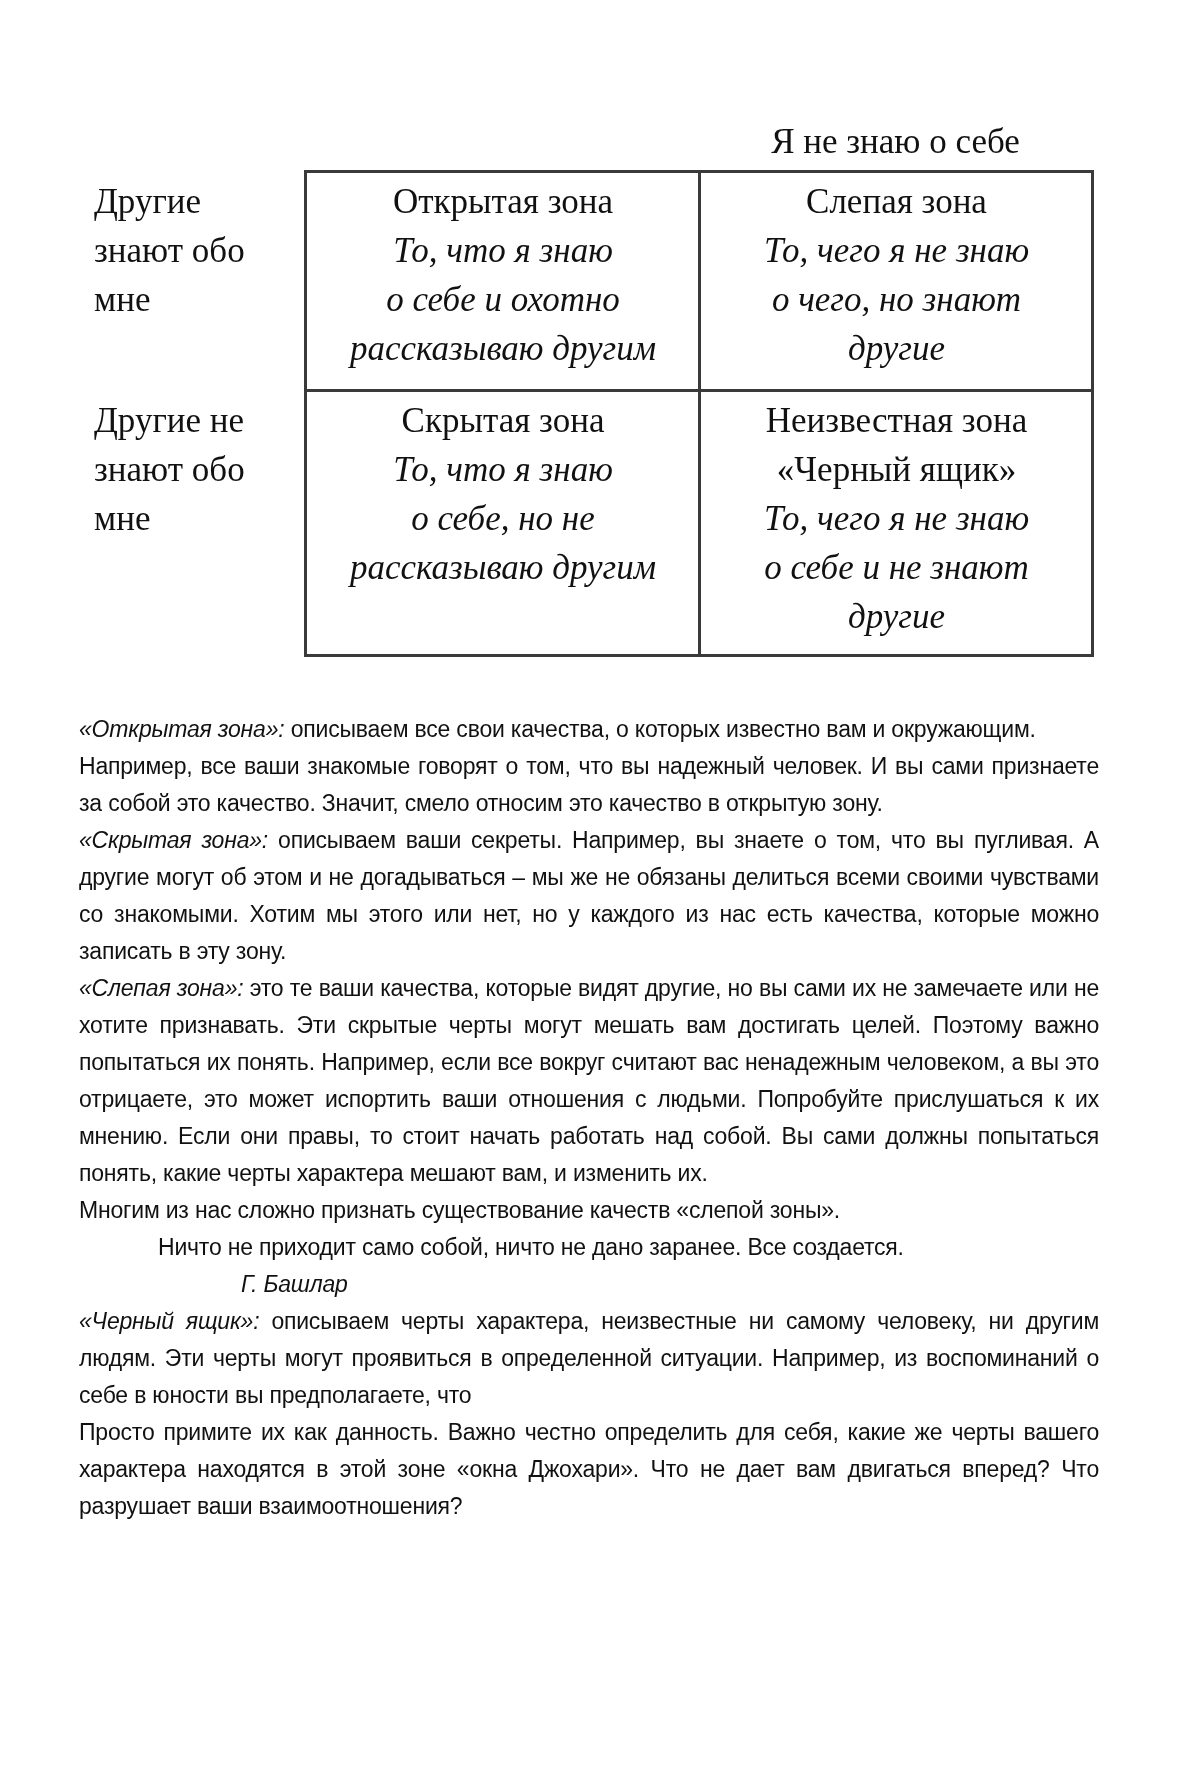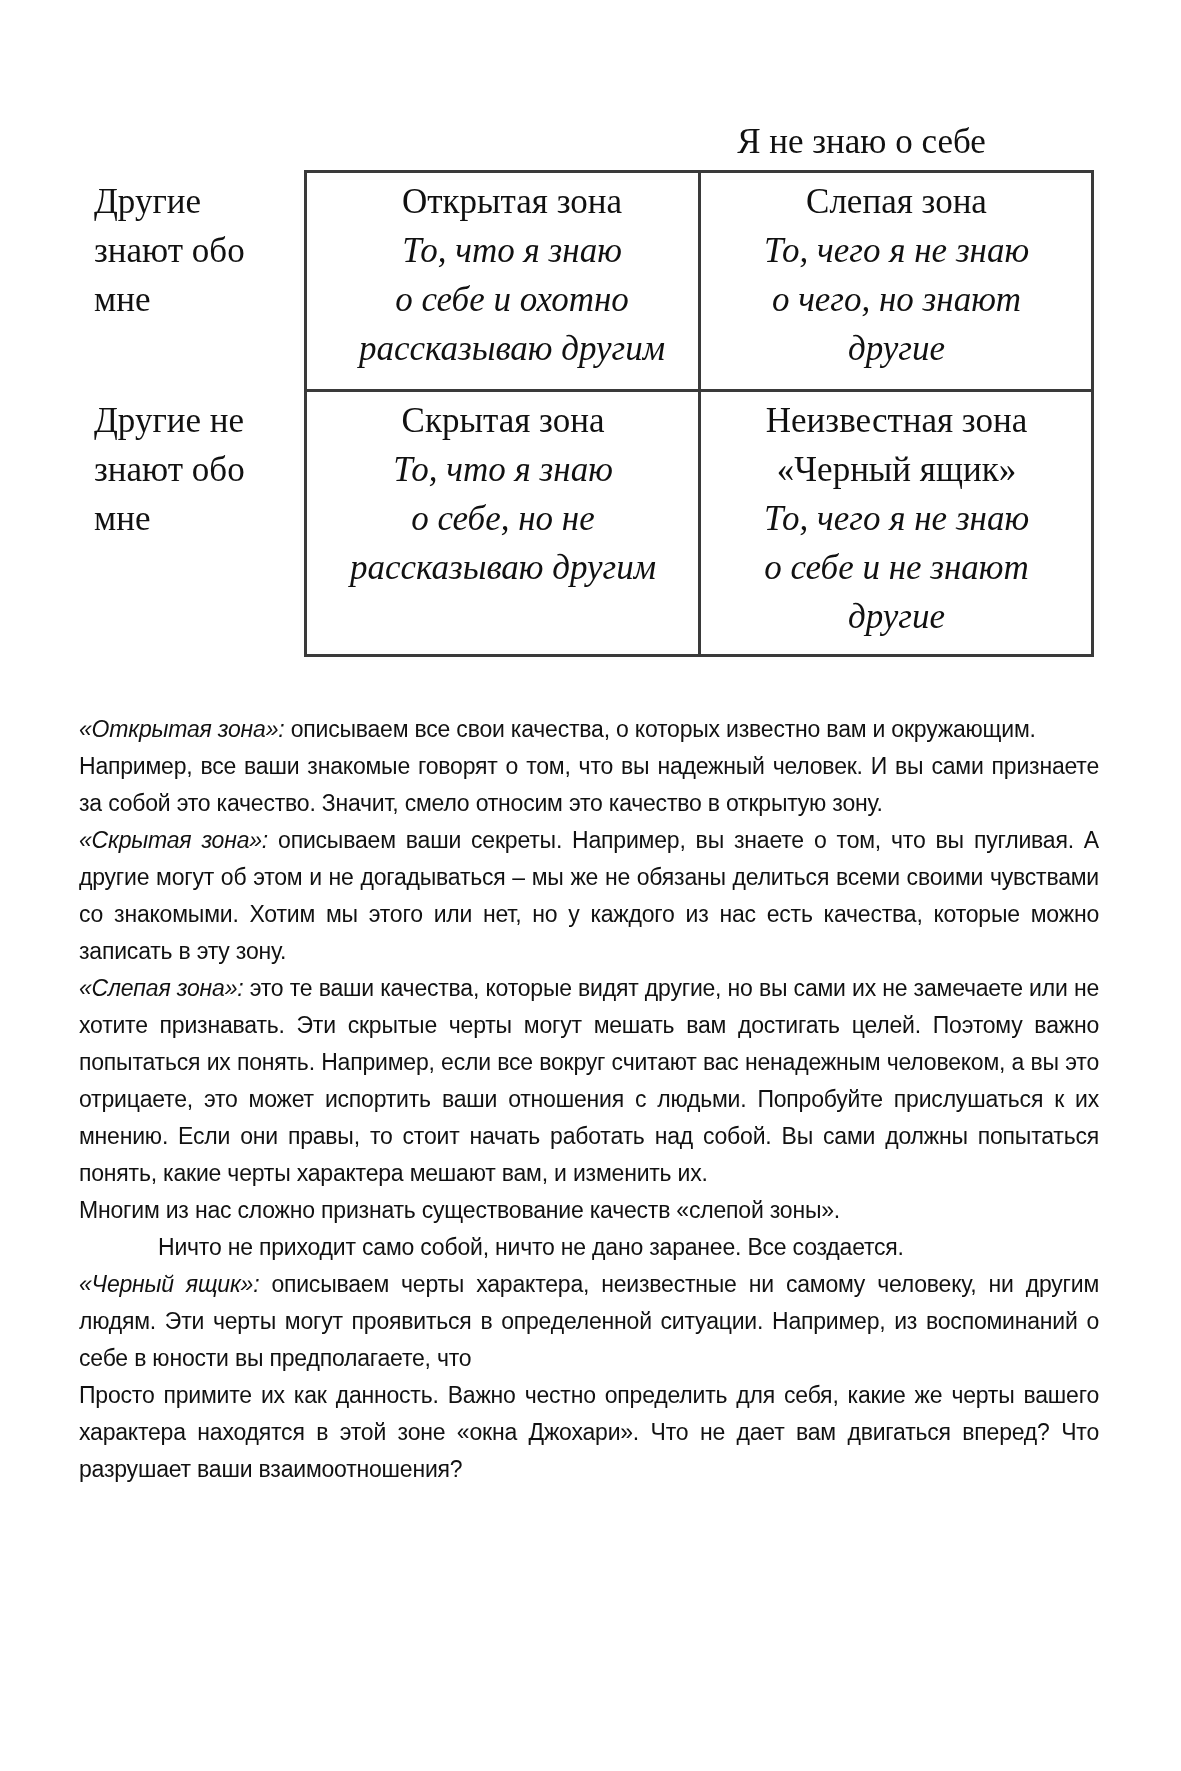--- a/index.html
+++ b/index.html
@@ -4,29 +4,29 @@
 <style>
   html, body { margin:0; padding:0; background:#ffffff; }
   body { width:1181px; height:1771px; position:relative; overflow:hidden; color:#111; }
   .serif { font-family:"Liberation Serif","DejaVu Serif",serif; }
   .sans { font-family:"Liberation Sans","DejaVu Sans",sans-serif; }
 
   
   #johari { position:absolute; left:0; top:0; width:1181px; height:680px; }
   .col-head { position:absolute; top:122px; font-size:35px; text-align:center; line-height:40px; }
   #col-head-0 { left:305px; width:394px; }
-  #col-head-1 { left:665px; width:393px; }
+  #col-head-1 { left:699px; width:393px; }
   .row-head { position:absolute; left:94px; width:215px; font-size:35px; line-height:49px; }
   #row-head-0 { top:177px; }
   #row-head-1 { top:396px; }
   .grid-line { position:absolute; background:#3a3a3a; }
   .cell { position:absolute; text-align:center; font-size:35px; line-height:49px; }
   .cell .title { display:block; }
   .cell .desc { display:block; font-style:italic; }
-  #cell-0 { left:316px; width:392px; top:177px; }
+  #cell-0 { left:307px; width:392px; top:177px; }
   #cell-1 { left:701px; width:391px; top:177px; }
   #cell-2 { left:307px; width:392px; top:396px; }
   #cell-3 { left:701px; width:391px; top:396px; }
 
   
   #body-text { position:absolute; left:79px; top:711px; width:1020px; font-size:23px; line-height:37px; letter-spacing:-0.2px; }
   #body-text p { margin:0; text-align:justify; text-align-last:left; }
   #body-text .lbl { font-style:italic; }
   #body-text .epigraph { text-align:right; padding-left:79px; }
   #body-text .author { text-align:left; padding-left:162px; font-style:italic; }
@@ -82,15 +82,16 @@
   </div>
 </div>
 
 <div id="body-text" class="sans">
   <p><span class="lbl">«Открытая зона»:</span><span> описываем все свои качества, о которых известно вам и окружающим.</span></p>
   <p>Например, все ваши знакомые говорят о том, что вы надежный человек. И вы сами признаете за собой это качество. Значит, смело относим это качество в открытую зону.</p>
   <p><span class="lbl">«Скрытая зона»:</span><span> описываем ваши секреты. Например, вы знаете о том, что вы пугливая. А другие могут об этом и не догадываться – мы же не обязаны делиться всеми своими чувствами со знакомыми. Хотим мы этого или нет, но у каждого из нас есть качества, которые можно записать в эту зону.</span></p>
   <p><span class="lbl">«Слепая зона»:</span><span> это те ваши качества, которые видят другие, но вы сами их не замечаете или не хотите признавать. Эти скрытые черты могут мешать вам достигать целей. Поэтому важно попытаться их понять. Например, если все вокруг считают вас ненадежным человеком, а вы это отрицаете, это может испортить ваши отношения с людьми. Попробуйте прислушаться к их мнению. Если они правы, то стоит начать работать над собой. Вы сами должны попытаться понять, какие черты характера мешают вам, и изменить их.</span></p>
   <p>Многим из нас сложно признать существование качеств «слепой зоны».</p>
   <p class="epigraph">Ничто не приходит само собой, ничто не дано заранее. Все создается.</p>
+  <p class="author">Г. Башлар</p>
   <p><span class="lbl">«Черный ящик»:</span><span> описываем черты характера, неизвестные ни самому человеку, ни другим людям. Эти черты могут проявиться в определенной ситуации. Например, из воспоминаний о себе в юности вы предполагаете, что</span></p>
   <p>Просто примите их как данность. Важно честно определить для себя, какие же черты вашего характера находятся в этой зоне «окна Джохари». Что не дает вам двигаться вперед? Что разрушает ваши взаимоотношения?</p>
 </div>
 
 </body></html>

